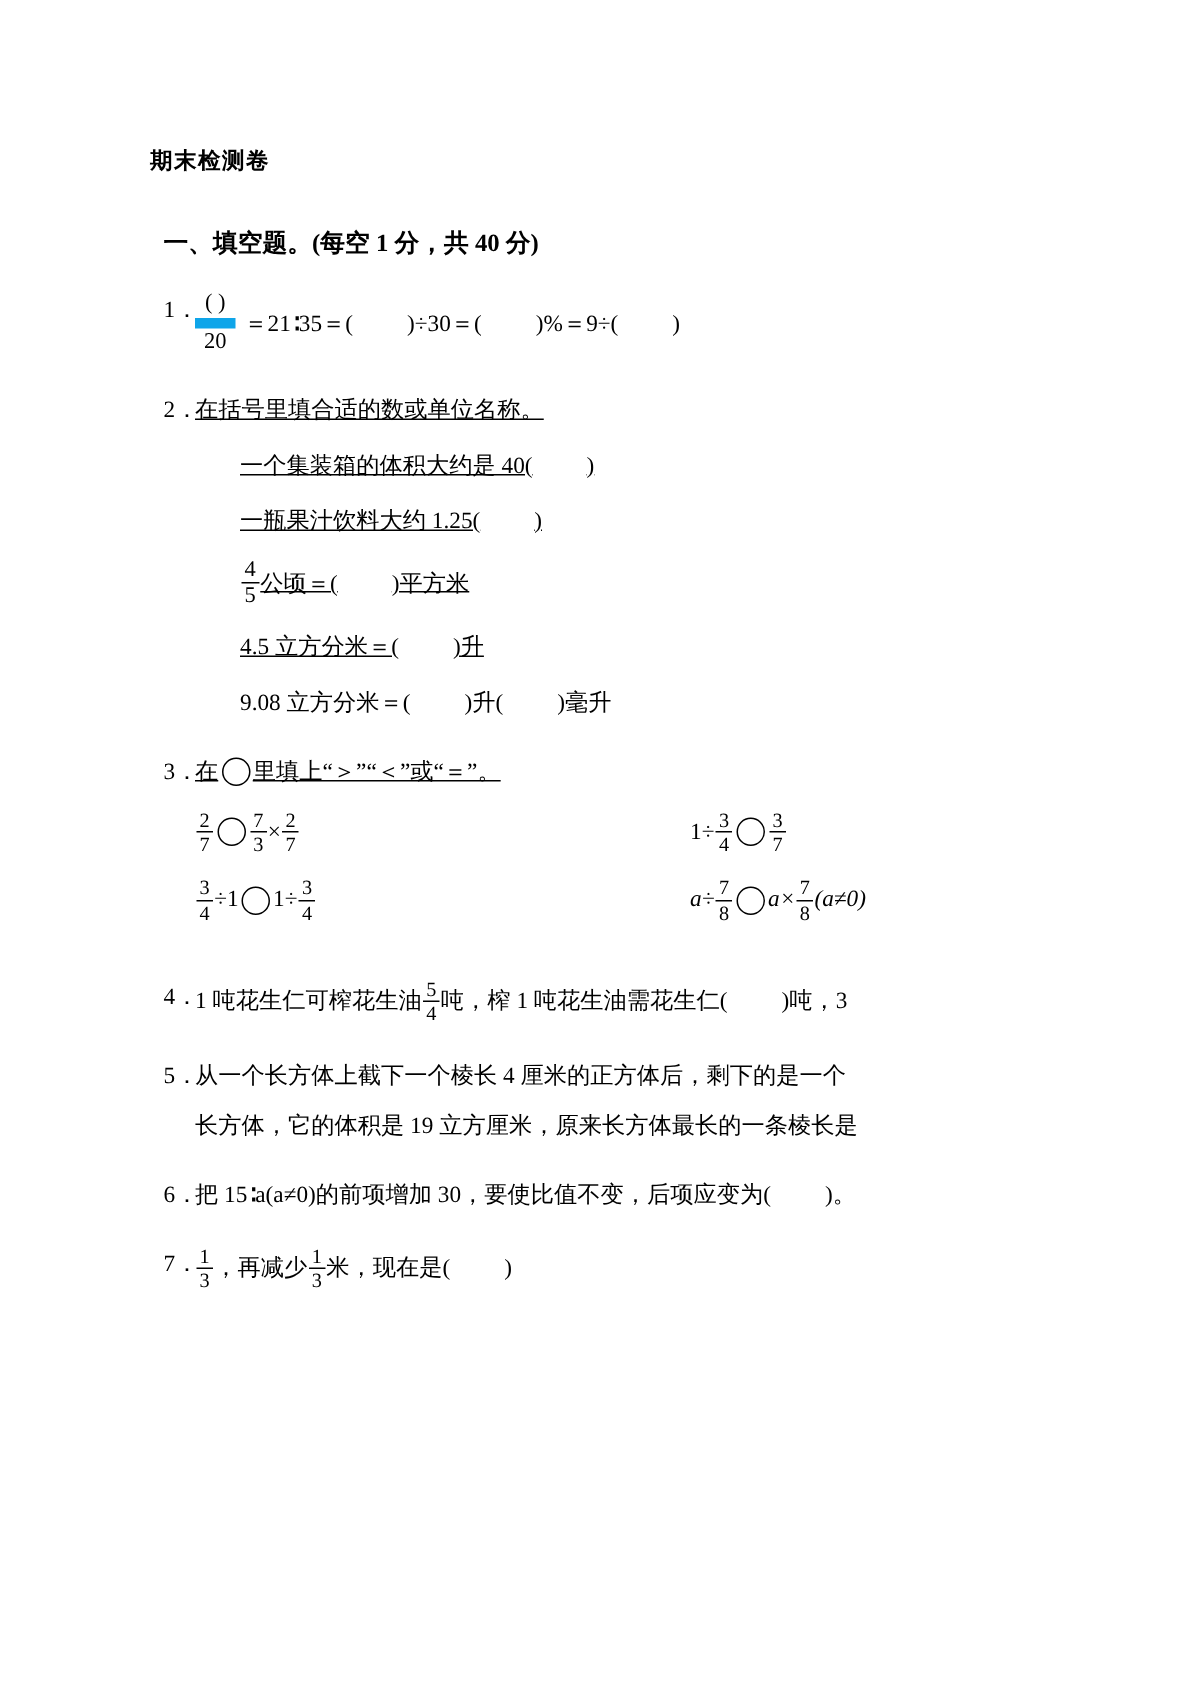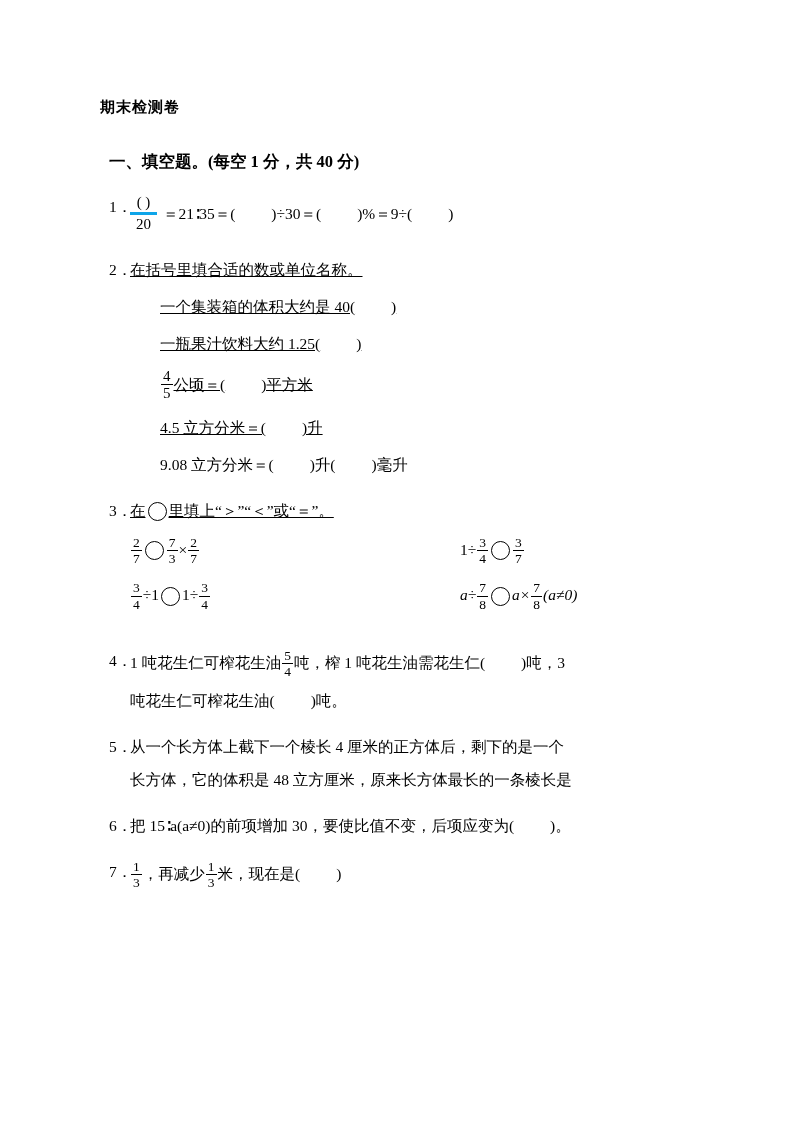--- a/index.html
+++ b/index.html
@@ -105,21 +105,21 @@
     flex-direction: column;
     vertical-align: middle;
     text-align: center;
     line-height: 1.25;
     font-size: 15px;
     margin-right: 2px;
     position: relative;
     top: -2px;
   }
   .q1frac .num { padding: 0 6px; }
-  .q1frac .den { border-top: 3px solid #0ea5e9; padding: 0 6px; }
+  .q1frac .den { border-top: 7px solid #0ea5e9; padding: 0 6px; }
 </style>
 </head>
 <body>
 
 <div class="page">
 
   <div class="doc-title">期末检测卷</div>
 
   <div class="section-head">一、填空题。(每空 1 分，共 40 分)</div>
 
@@ -217,31 +217,28 @@
 
   <div class="q">
     <div class="q-num">4．</div>
     <div class="q-body">
       <span class="line">
         <span>1 吨花生仁可榨花生油</span><span class="frac">
           <span class="num">5</span>
           <span class="den">4</span>
         </span><span>吨，榨 1 吨花生油需花生仁(</span><span class="gap-m"></span><span>)吨，3</span>
       </span>
-      <span class="line">
-        <span>吨花生仁可榨花生油(</span><span class="gap-m"></span><span>)吨。</span>
-      </span>
     </div>
   </div>
 
   <div class="q">
     <div class="q-num">5．</div>
     <div class="q-body">
       <span class="line">从一个长方体上截下一个棱长 4 厘米的正方体后，剩下的是一个</span>
-      <span class="line">长方体，它的体积是 48 立方厘米，原来长方体最长的一条棱长是</span>
+      <span class="line">长方体，它的体积是 19 立方厘米，原来长方体最长的一条棱长是</span>
     </div>
   </div>
 
   <div class="q">
     <div class="q-num">6．</div>
     <div class="q-body">
       <span class="line">
         <span>把 15∶a(a≠0)的前项增加 30，要使比值不变，后项应变为(</span><span class="gap-m"></span><span>)。</span>
       </span>
     </div>

